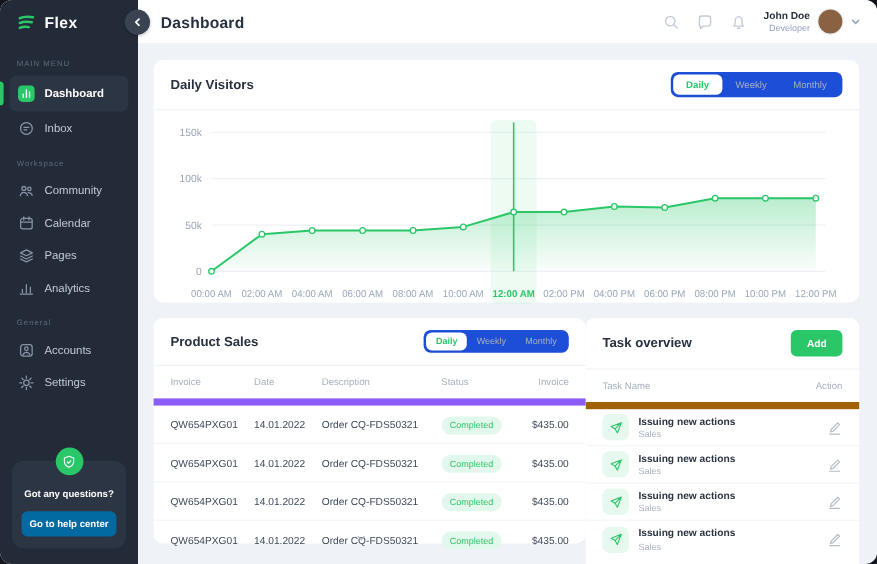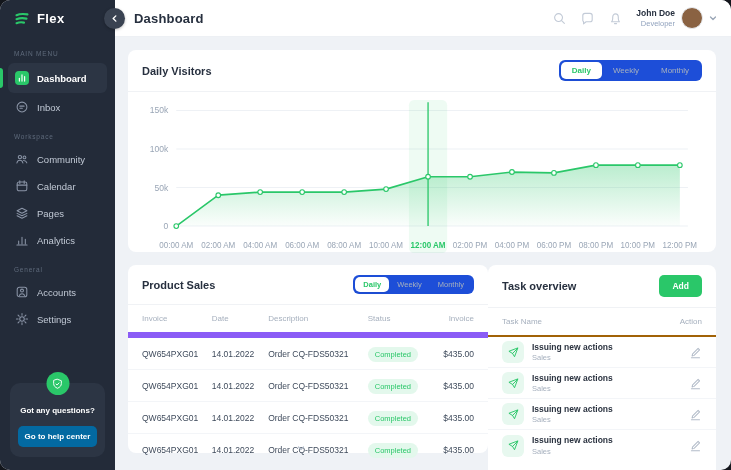--- a/index.html
+++ b/index.html
@@ -61,21 +61,21 @@
   .tasks-card{flex:1;height:236px;display:flex;flex-direction:column}
 
   .t-head{display:grid;grid-template-columns:21% 17% 30% 19% 13%;padding:9px 14px;color:#A6B0BE;font-size:8px;border-bottom:6px solid #8b5cf6}
   .s-row{display:grid;grid-template-columns:21% 17% 30% 19% 13%;padding:0 14px;height:32px;font-size:8.5px;color:#3E4A5B;border-bottom:1px solid #F3F5F8;align-items:center}
   .s-row:last-child{border-bottom:none}
   .c-amount{text-align:right}
   .pill{background:#E3F8EC;color:#2AC769;padding:3px 7px;border-radius:8px;font-size:7.5px;justify-self:start}
   .expand-chev{position:absolute;bottom:1px;left:47%;color:#B3BCC9;width:8px;height:8px;display:inline-flex}
   .expand-chev svg{width:100%;height:100%}
 
-  .tasks-head{display:flex;justify-content:space-between;padding:9px 14px;color:#A6B0BE;font-size:8px;border-bottom:2px solid #a16207}
+  .tasks-head{display:flex;justify-content:space-between;padding:9px 14px;color:#A6B0BE;font-size:8px;border-bottom:6px solid #a16207}
   .t-row{display:flex;align-items:center;gap:8px;padding:0 14px;height:31px;border-bottom:1px solid #F3F5F8}
   .t-row:last-child{border-bottom:none}
   .task-tile{width:22px;height:22px;border-radius:6px;background:#E7F8EF;display:flex;align-items:center;justify-content:center;color:#2AC769;flex-shrink:0}
   .task-tile svg{width:11px;height:11px}
   .task-title{font-size:8.5px;font-weight:bold;color:#2B3340;line-height:1.3}
   .task-sub{font-size:7.5px;color:#A6B0BE}
   .edit-btn{margin-left:auto;color:#B3BCC9;width:13px;height:13px;background:none;border:none;cursor:pointer;padding:0;display:inline-flex}
   .edit-btn svg{width:100%;height:100%}
   .add-btn{background:#2AC769;color:#fff;font-size:8.5px;font-weight:bold;padding:6px 13px;border-radius:5px;border:none;cursor:pointer;font-family:inherit}
 </style>

